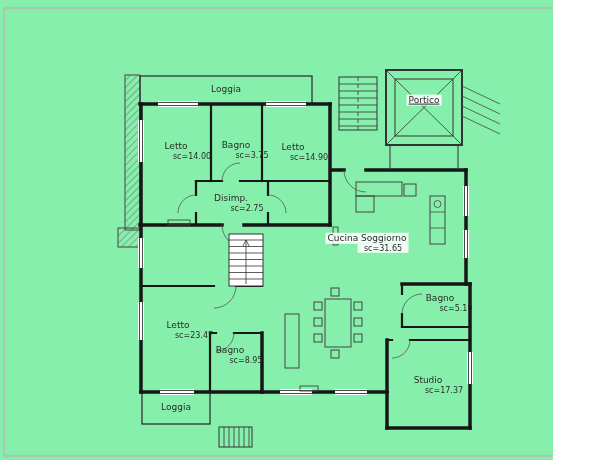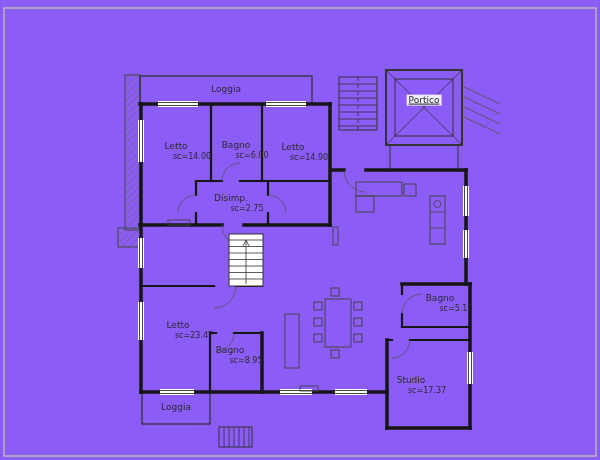--- a/index.html
+++ b/index.html
@@ -1,21 +1,21 @@
 <!DOCTYPE html>
 <html><head>
 <meta charset="utf-8">
 <style>
   * { margin: 0; padding: 0; box-sizing: border-box; }
   html, body { background: #ffffff; }
   body { font-family: "DejaVu Sans", sans-serif; }
   .canvas {
     position: relative;
-    width: 600px; height: 460px;
-    background: #8b5cf6;
+    width: 553px; height: 460px;
+    background: #86efac;
     overflow: hidden;
   }
   svg.plan { position: absolute; left: 0; top: 0; }
   .room-label {
     position: absolute;
     transform: translate(-50%, -50%);
     text-align: center;
     color: #2b2b2b;
     line-height: 1.2;
     white-space: nowrap;
@@ -28,21 +28,21 @@
   .lbl-loggia-top    { left: 226px; top: 89px;  }
   .lbl-letto-1       { left: 176px; top: 151px; }
   .lbl-bagno-1       { left: 236px; top: 150px; }
   .lbl-letto-2       { left: 293px; top: 152px; }
   .lbl-disimp        { left: 231px; top: 203px; }
   .lbl-portico       { left: 424px; top: 100px; text-decoration: underline; }
   .lbl-cucina        { left: 367px; top: 243px; }
   .lbl-bagno-2       { left: 440px; top: 303px; }
   .lbl-letto-3       { left: 178px; top: 330px; }
   .lbl-bagno-3       { left: 230px; top: 355px; }
-  .lbl-studio        { left: 411px; top: 385px; text-align: center; }
+  .lbl-studio        { left: 428px; top: 385px; text-align: center; }
   .lbl-loggia-bottom { left: 176px; top: 407px; }
 </style>
 </head>
 <body>
 
 <div class="canvas">
 
   <svg class="plan" width="600" height="460" viewBox="0 0 600 460">
     <defs>
       <pattern id="hatch" width="5" height="5" patternUnits="userSpaceOnUse" patternTransform="rotate(45)">
@@ -193,37 +193,41 @@
     <span class="room-name">Loggia</span>
   </div>
 
   <div class="room-label lbl-letto-1">
     <span class="room-name">Letto</span>
     <span class="room-area">sc=14.00</span>
   </div>
 
   <div class="room-label lbl-bagno-1">
     <span class="room-name">Bagno</span>
-    <span class="room-area">sc=6.00</span>
+    <span class="room-area">sc=3.75</span>
   </div>
 
   <div class="room-label lbl-letto-2">
     <span class="room-name">Letto</span>
     <span class="room-area">sc=14.90</span>
   </div>
 
   <div class="room-label lbl-disimp">
     <span class="room-name">Disimp.</span>
     <span class="room-area">sc=2.75</span>
   </div>
 
   <div class="room-label lbl-portico chip">
     <span class="room-name">Portico</span>
   </div>
 
+  <div class="room-label lbl-cucina chip">
+    <span class="room-name">Cucina Soggiorno</span>
+    <span class="room-area">sc=31.65</span>
+  </div>
 
   <div class="room-label lbl-bagno-2">
     <span class="room-name">Bagno</span>
     <span class="room-area">sc=5.10</span>
   </div>
 
   <div class="room-label lbl-letto-3">
     <span class="room-name">Letto</span>
     <span class="room-area">sc=23.47</span>
   </div>

